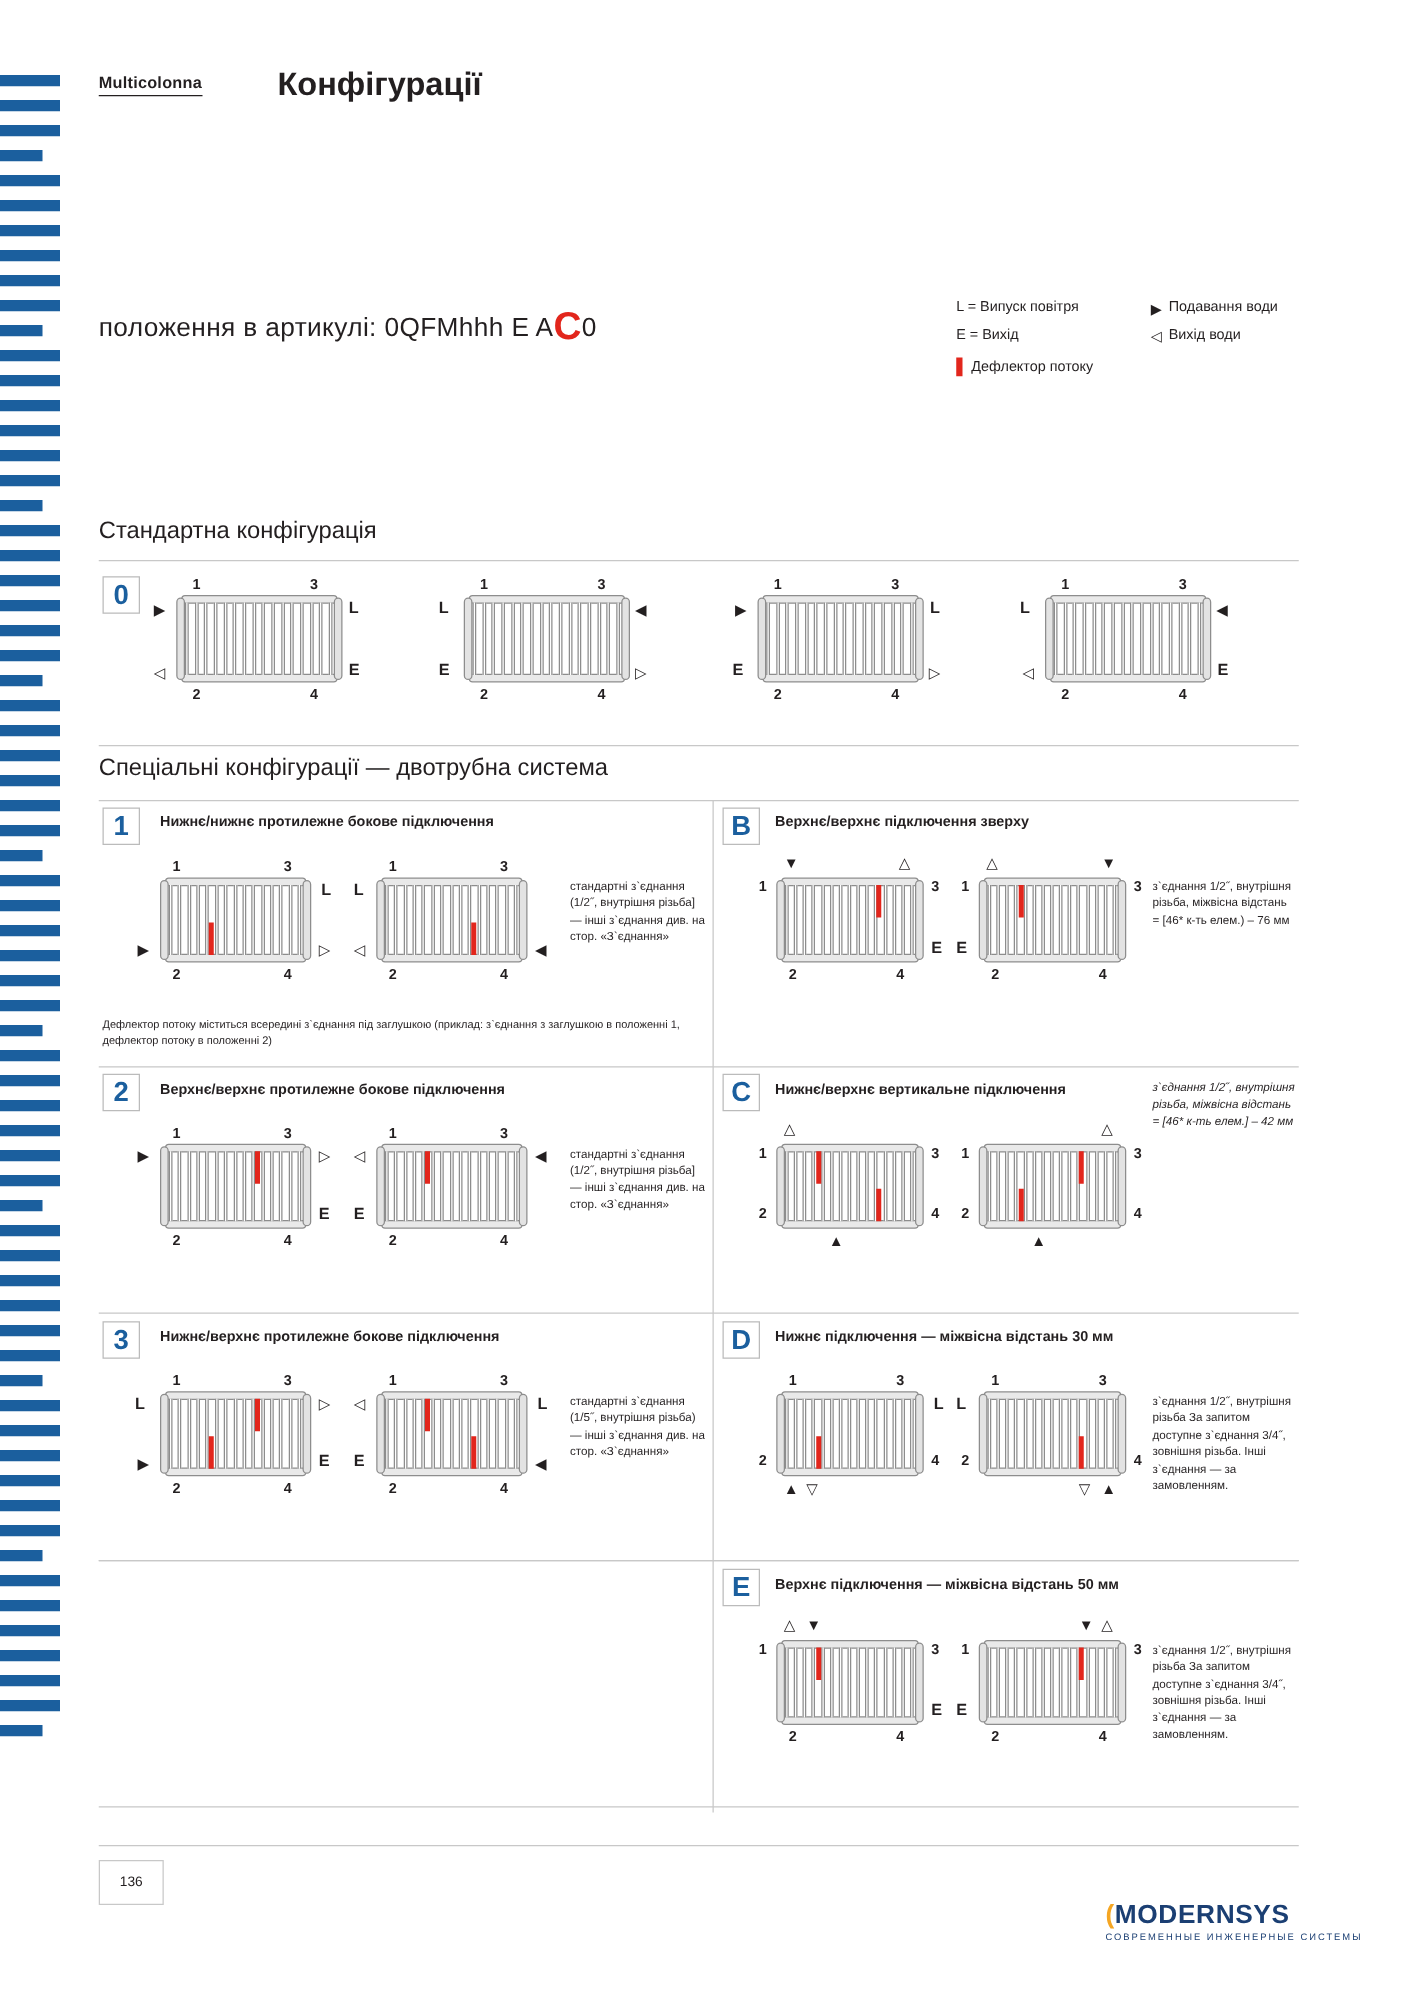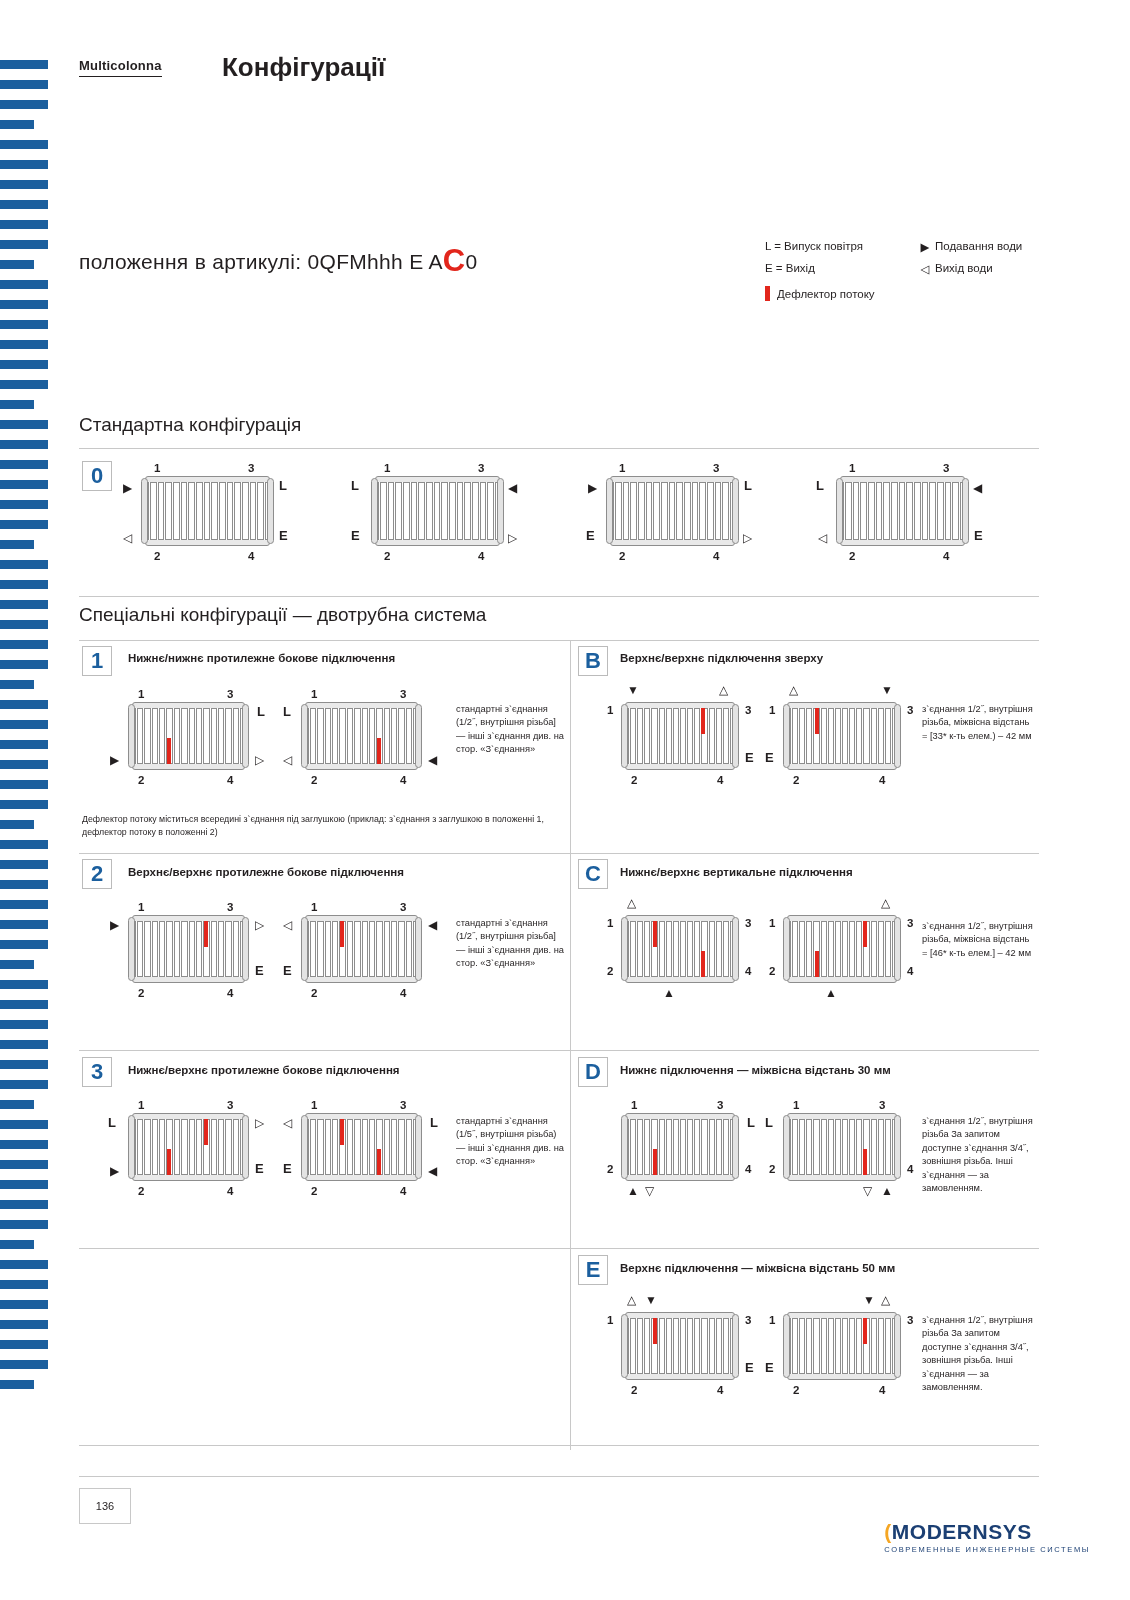--- a/index.html
+++ b/index.html
@@ -474,21 +474,21 @@
 <div class="lbl" style="left: 631px; top: 774px;">2</div>
 <div class="lbl" style="left: 717px; top: 774px;">4</div>
 <div class="lbl" style="left: 793px; top: 774px;">2</div>
 <div class="lbl" style="left: 879px; top: 774px;">4</div>
 <div class="glyph" style="left: 627px; top: 684px;">▼</div>
 <div class="glyph" style="left: 719px; top: 684px;">△</div>
 <div class="glyph" style="left: 789px; top: 684px;">△</div>
 <div class="glyph" style="left: 881px; top: 684px;">▼</div>
 <div class="lbl big" style="left: 745px; top: 750px;">E</div>
 <div class="lbl big" style="left: 765px; top: 750px;">E</div>
-<div class="note" style="left: 922px; top: 703px; width: 115px;">з`єднання 1/2˝, внутрішня різьба, міжвісна відстань = [33* к-ть елем.) – 42 мм</div>
+<div class="note" style="left: 922px; top: 703px; width: 115px;">з`єднання 1/2˝, внутрішня різьба, міжвісна відстань = [46* к-ть елем.) – 76 мм</div>
 <div class="numbox" style="left: 82px; top: 859px;">2</div>
 <div class="cardhead" style="left: 128px; top: 866px;">Верхнє/верхнє протилежне бокове підключення</div>
 <div class="rad" style="left: 132px; top: 915px; width: 113px; height: 68px;">
     <div class="body">
       <div class="cap top"></div>
       <div class="cap bot"></div>
       <div class="fin" style="left: 3px;"></div>
       <div class="fin" style="left: 10.3571px;"></div>
       <div class="fin" style="left: 17.7143px;"></div>
       <div class="fin" style="left: 25.0714px;"></div>
@@ -604,21 +604,21 @@
 <div class="lbl" style="left: 769px; top: 917px;">1</div>
 <div class="lbl" style="left: 907px; top: 917px;">3</div>
 <div class="lbl" style="left: 607px; top: 965px;">2</div>
 <div class="lbl" style="left: 745px; top: 965px;">4</div>
 <div class="lbl" style="left: 769px; top: 965px;">2</div>
 <div class="lbl" style="left: 907px; top: 965px;">4</div>
 <div class="glyph" style="left: 627px; top: 897px;">△</div>
 <div class="glyph" style="left: 663px; top: 987px;">▲</div>
 <div class="glyph" style="left: 881px; top: 897px;">△</div>
 <div class="glyph" style="left: 825px; top: 987px;">▲</div>
-<div class="note" style="left: 922px; top: 920px; width: 115px;">з`єднання 1/2˝, внутрішня різьба, міжвісна відстань = [46* к-ть елем.] – 42 мм</div>
+<div class="note" style="left: 922px; top: 864px; width: 115px; font-style: italic;">з`єднання 1/2˝, внутрішня різьба, міжвісна відстань = [46* к-ть елем.] – 42 мм</div>
 <div class="numbox" style="left: 82px; top: 1057px;">3</div>
 <div class="cardhead" style="left: 128px; top: 1064px;">Нижнє/верхнє протилежне бокове підключення</div>
 <div class="rad" style="left: 132px; top: 1113px; width: 113px; height: 68px;">
     <div class="body">
       <div class="cap top"></div>
       <div class="cap bot"></div>
       <div class="fin" style="left: 3px;"></div>
       <div class="fin" style="left: 10.3571px;"></div>
       <div class="fin" style="left: 17.7143px;"></div>
       <div class="fin" style="left: 25.0714px;"></div>

